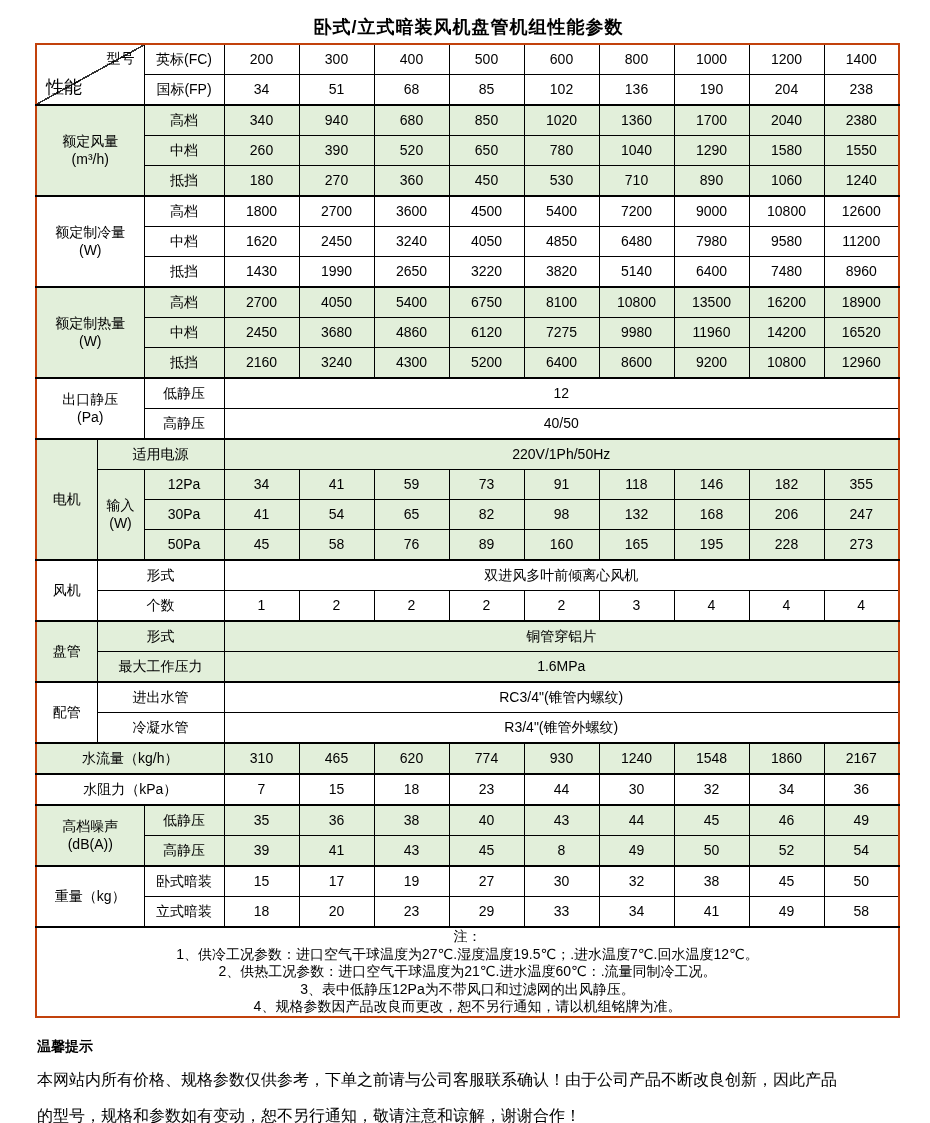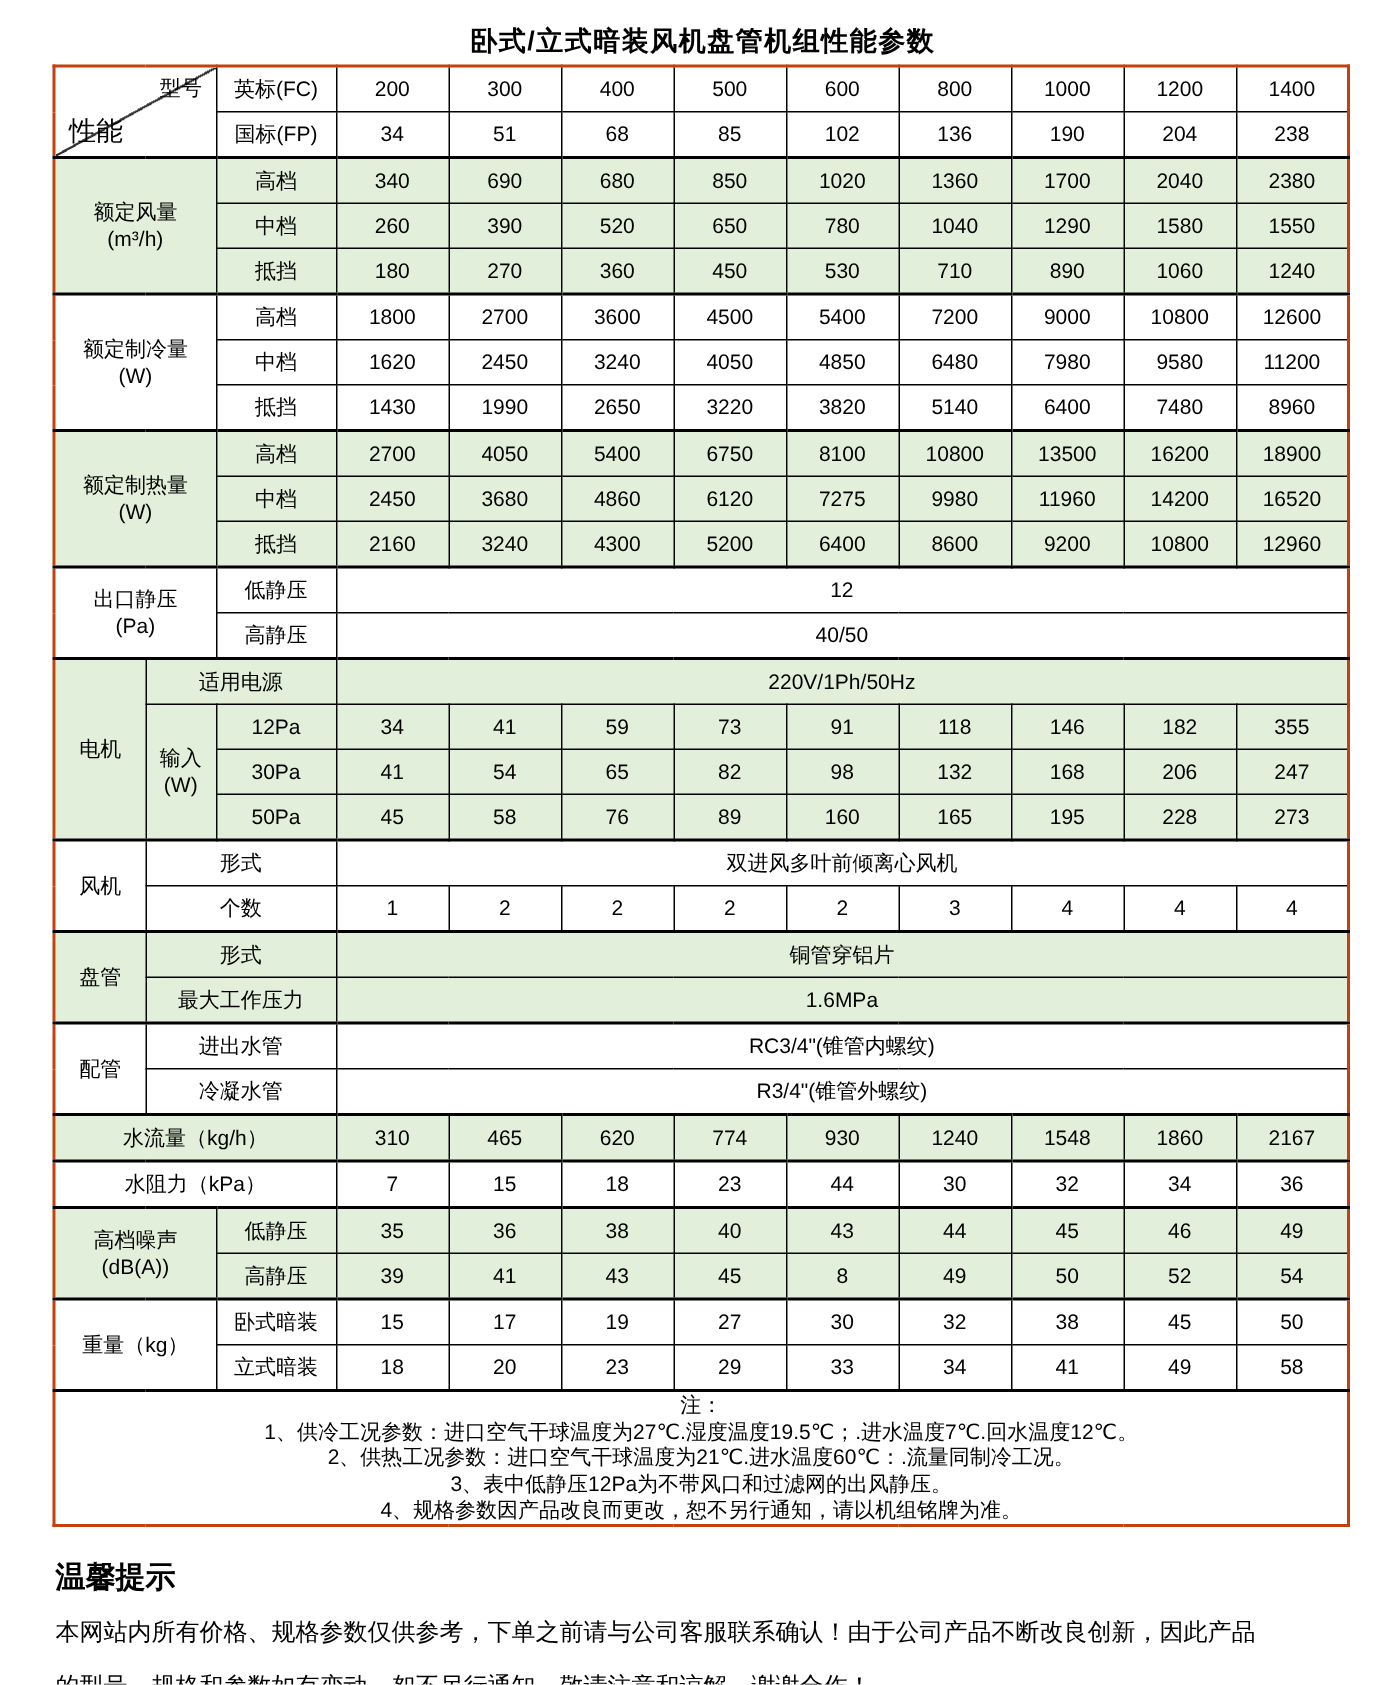--- a/index.html
+++ b/index.html
@@ -34,21 +34,21 @@
       #333 calc(50% + 0.8px),
       transparent calc(50% + 0.8px));
   }
   td.diag .tl{position:absolute;top:5px;right:9px;font-size:14px;}
   td.diag .bl{position:absolute;bottom:6px;left:9px;font-size:18px;}
   td.notes{
     text-align:left;height:auto;
     padding:9px 12px 10px 12px;
     font-size:13.5px;line-height:1.42;
   }
-  .tip-heading{font-size:20px;font-weight:bold;margin:20px 0 6px 2px;}
+  .tip-heading{font-size:14px;font-weight:bold;margin:20px 0 6px 2px;}
   .tip-body{
     font-size:16px;line-height:36px;
     width:812px;margin-left:2px;
   }
 </style>
 </head>
 <body>
 
 <div class="page">
   <div class="title">卧式/立式暗装风机盘管机组性能参数</div>
@@ -94,21 +94,21 @@
           <td>102</td>
           <td>136</td>
           <td>190</td>
           <td>204</td>
           <td>238</td>
         </tr>
         <tr class="sec g">
           <td rowspan="3" colspan="2">额定风量<br>(m³/h)</td>
           <td>高档</td>
           <td>340</td>
-          <td>690</td>
+          <td>940</td>
           <td>680</td>
           <td>850</td>
           <td>1020</td>
           <td>1360</td>
           <td>1700</td>
           <td>2040</td>
           <td>2380</td>
         </tr>
         <tr class="g">
           <td>中档</td>

